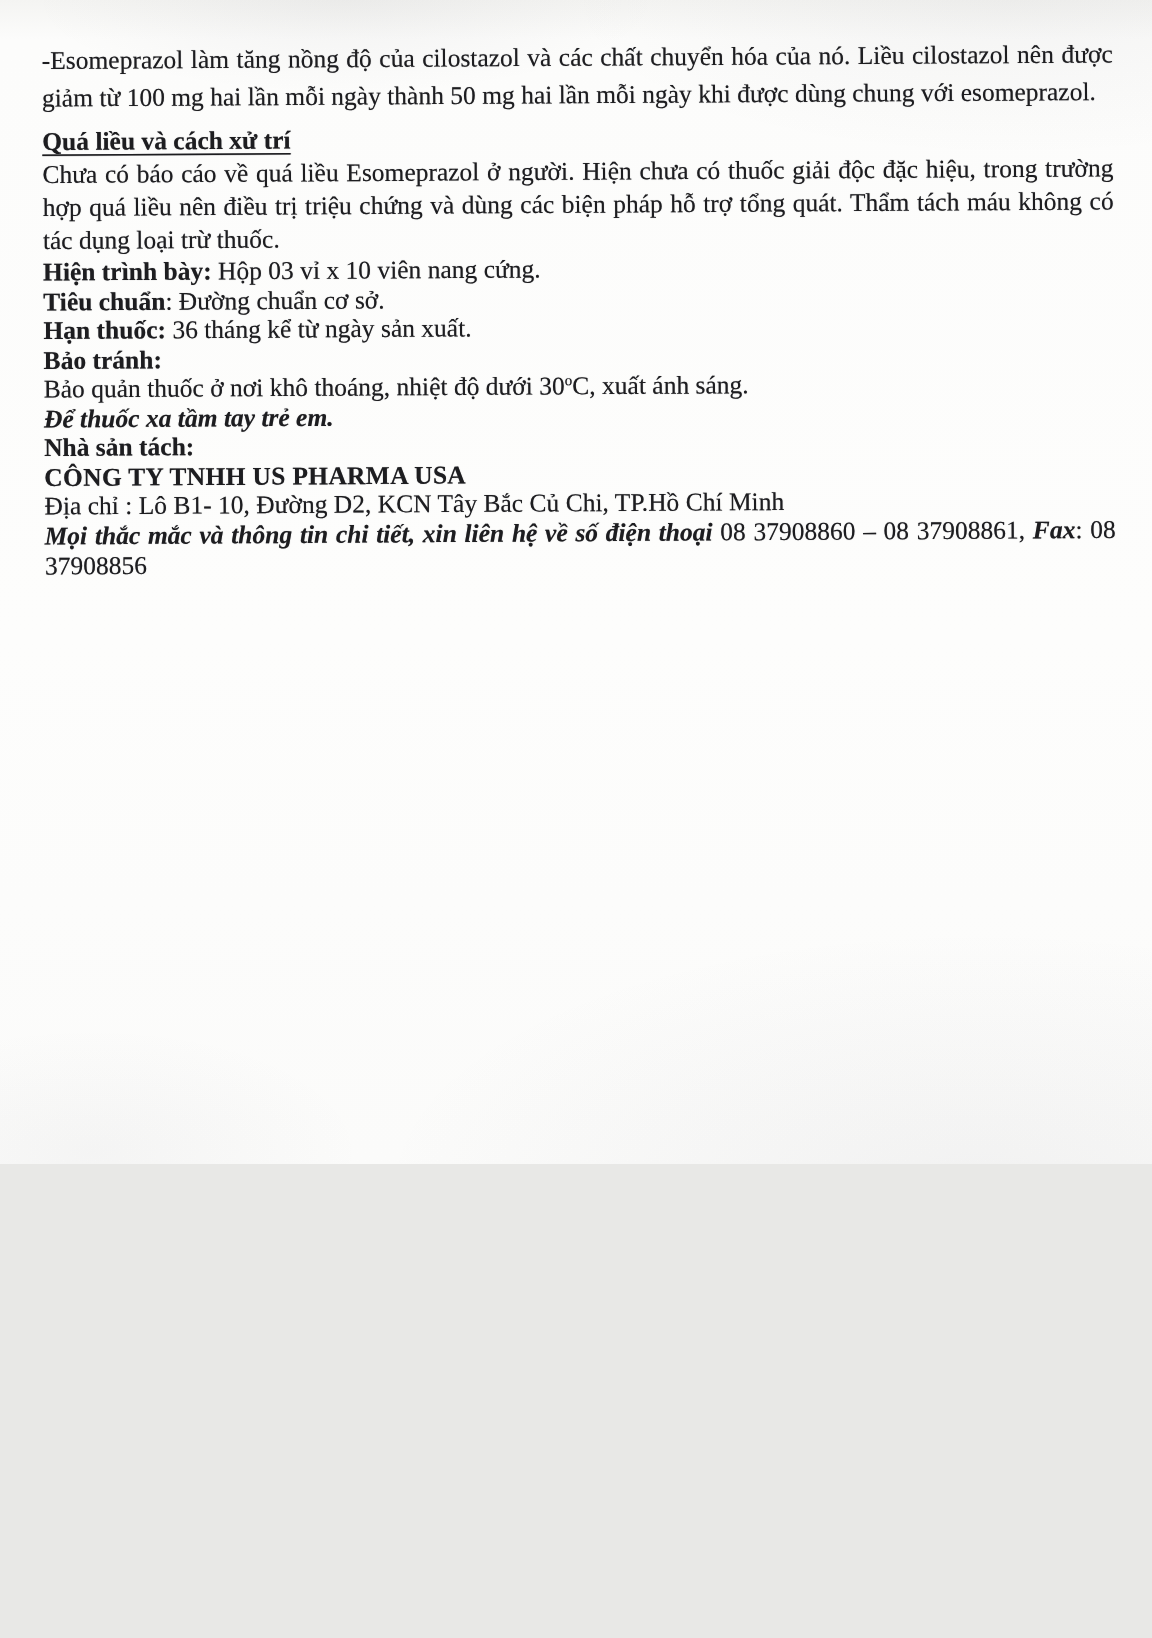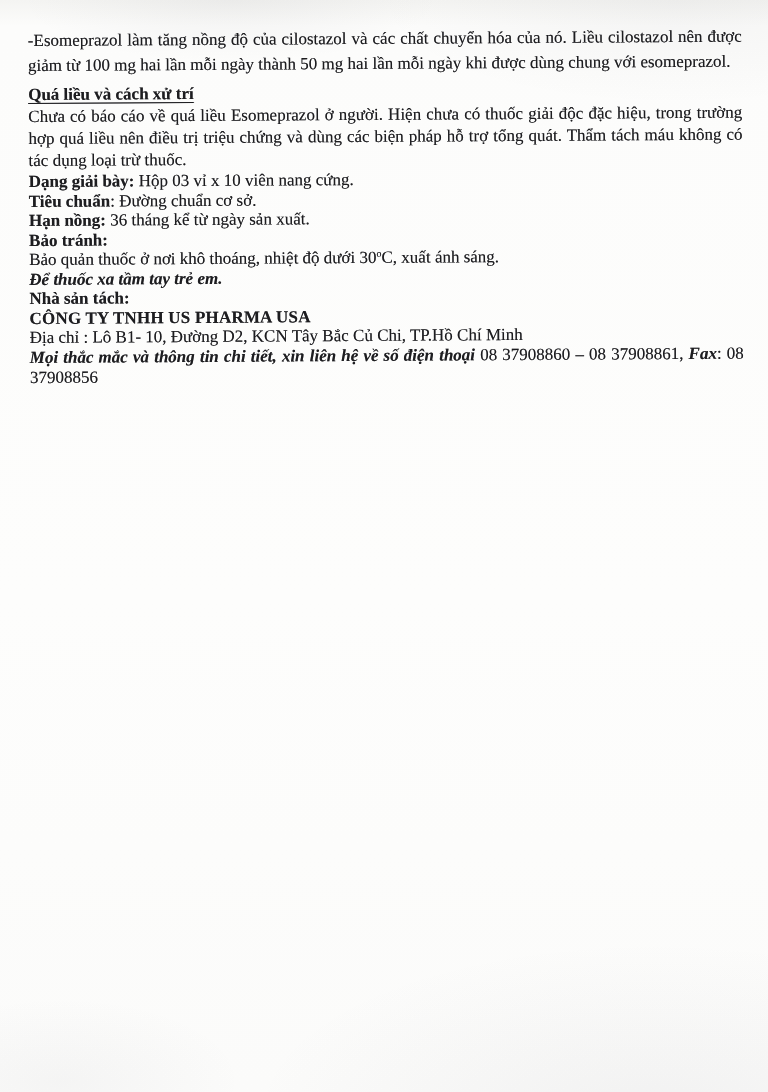--- a/index.html
+++ b/index.html
@@ -3,21 +3,21 @@
 <meta charset="utf-8">
 <style>
   html, body {
     margin: 0;
     padding: 0;
     background: #e8e8e6;
   }
   .paper {
     position: relative;
     width: 768px;
-    height: 1092px;
+    height: 776px;
     margin: 0 auto;
     overflow: hidden;
     color: #1d1d20;
     background:
       radial-gradient(ellipse 430px 150px at 88% 0%, rgba(60,60,70,0.045), rgba(0,0,0,0) 70%),
       radial-gradient(ellipse 300px 90px at 30% 0%, rgba(60,60,70,0.05), rgba(0,0,0,0) 70%),
       radial-gradient(ellipse 560px 240px at 85% 102%, rgba(80,80,92,0.055), rgba(0,0,0,0) 72%),
       radial-gradient(ellipse 260px 120px at 8% 99%, rgba(80,80,92,0.04), rgba(0,0,0,0) 70%),
       linear-gradient(180deg, #f4f4f2 0px, #fcfcfb 26px, #fdfdfc 55%, #fbfbfa 100%);
     font-family: "Liberation Serif", "DejaVu Serif", serif;
@@ -71,25 +71,25 @@
 
 <div class="paper">
   <div class="content">
 
     <p class="para justify">-Esomeprazol làm tăng nồng độ của cilostazol và các chất chuyển hóa của nó. Liều cilostazol nên được giảm từ 100 mg hai lần mỗi ngày thành 50 mg hai lần mỗi ngày khi được dùng chung với esomeprazol.</p>
 
     <p class="section-heading">Quá liều và cách xử trí</p>
 
     <p class="para-tight justify">Chưa có báo cáo về quá liều Esomeprazol ở người. Hiện chưa có thuốc giải độc đặc hiệu, trong trường hợp quá liều nên điều trị triệu chứng và dùng các biện pháp hỗ trợ tổng quát. Thẩm tách máu không có tác dụng loại trừ thuốc.</p>
 
-    <p class="line"><span class="b">Dạng giải bày:</span> <span>Hộp 03 vỉ x 10 viên nang cứng.</span></p>
+    <p class="line"><span class="b">Hiện trình bày:</span> <span>Hộp 03 vỉ x 10 viên nang cứng.</span></p>
 
     <p class="line"><span class="b">Tiêu chuẩn</span><span>: Đường chuẩn cơ sở.</span></p>
 
-    <p class="line"><span class="b">Hạn nồng:</span> <span>36 tháng kể từ ngày sản xuất.</span></p>
+    <p class="line"><span class="b">Hạn thuốc:</span> <span>36 tháng kể từ ngày sản xuất.</span></p>
 
     <p class="line"><span class="b">Bảo tránh:</span></p>
 
     <p class="line"><span>Bảo quản thuốc ở nơi khô thoáng, nhiệt độ dưới 30</span><sup class="deg">o</sup><span>C, xuất ánh sáng.</span></p>
 
     <p class="line"><span class="bi">Để thuốc xa tầm tay trẻ em.</span></p>
 
     <p class="line"><span class="b">Nhà sản tách:</span></p>
 
     <p class="line"><span class="caps-company">CÔNG TY TNHH US PHARMA USA</span></p>

